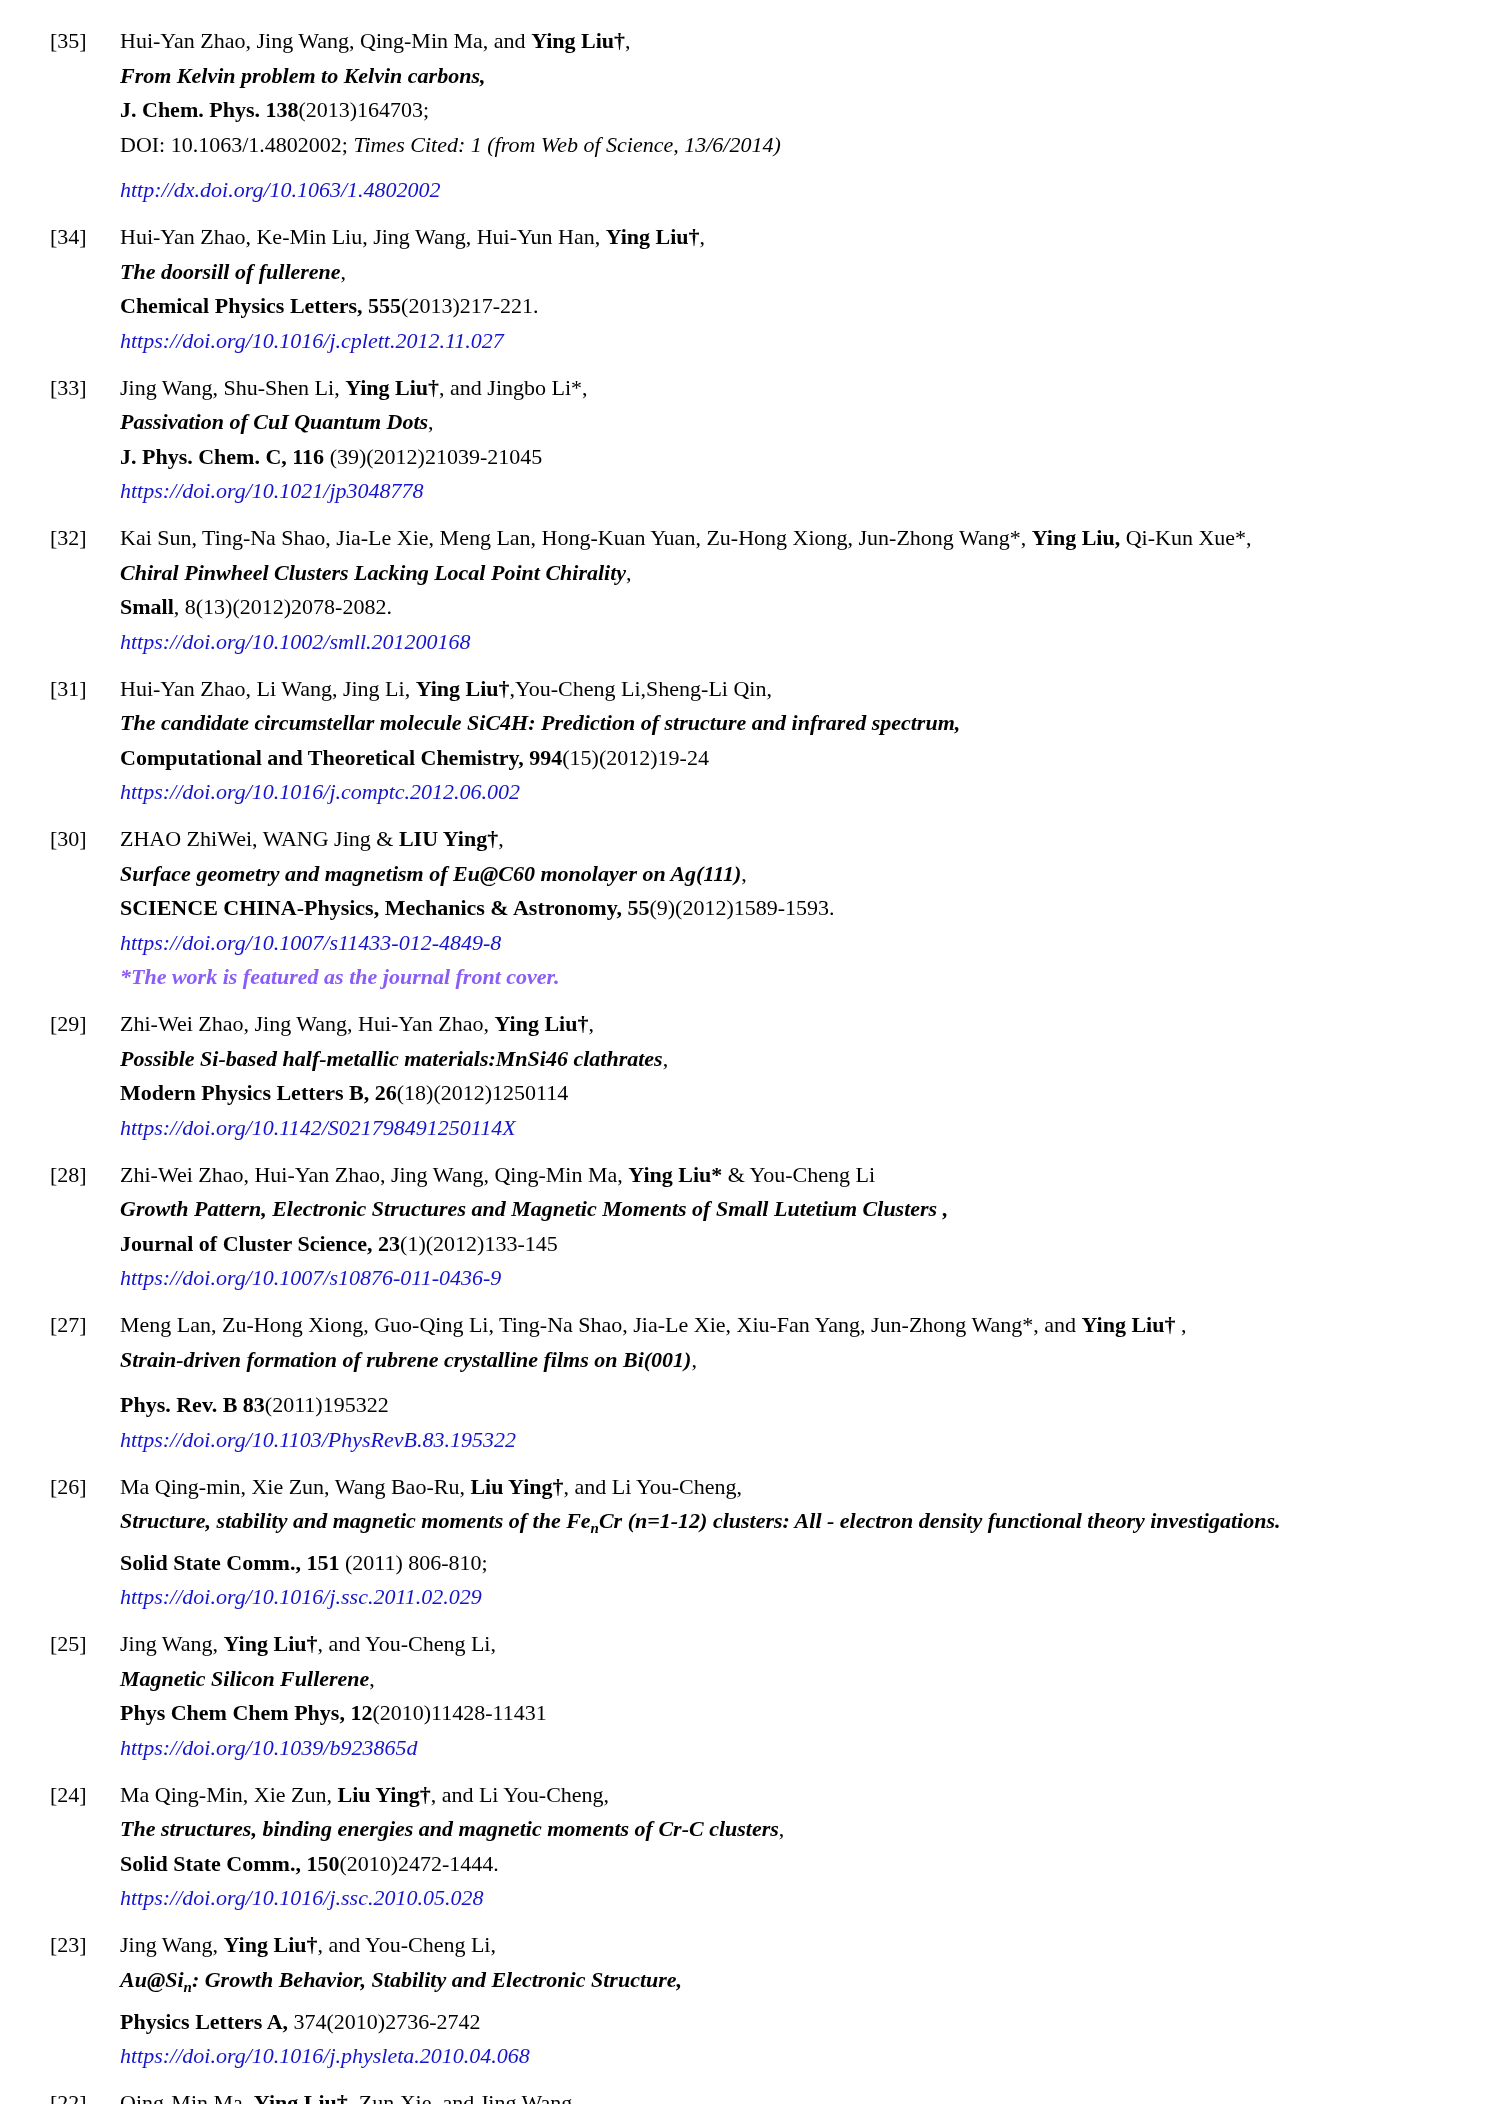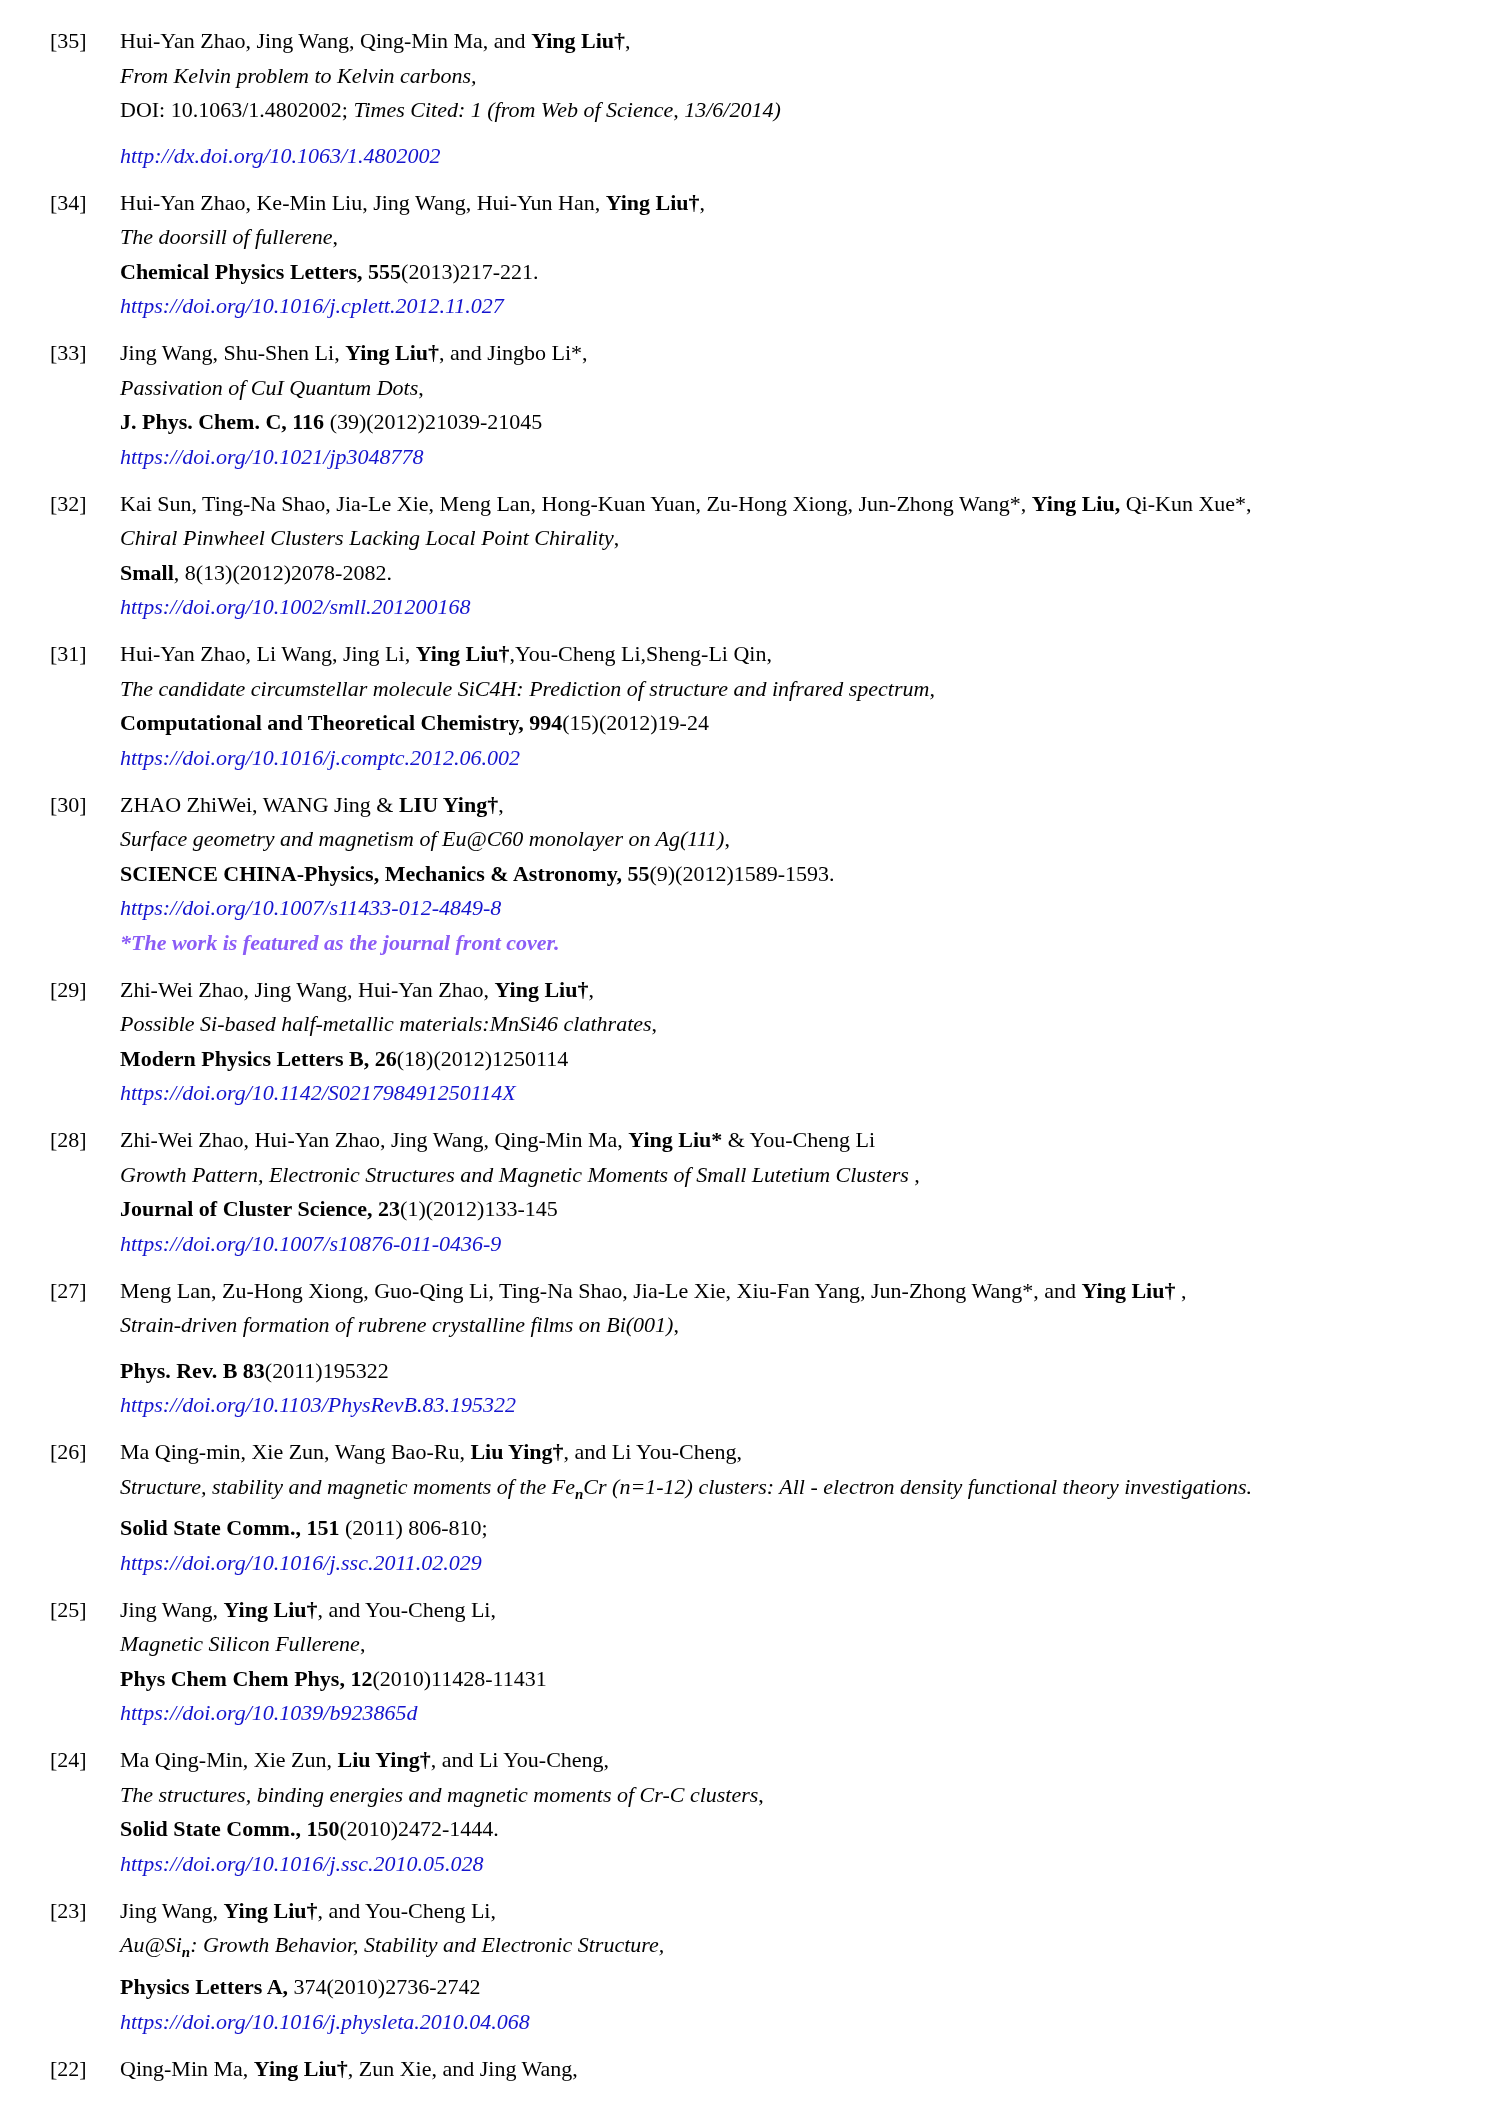--- a/index.html
+++ b/index.html
@@ -35,34 +35,35 @@
   .line {
     line-height: 34.5px;
     white-space: nowrap;
   }
   .spacer {
     height: 11px;
   }
   .seg-p { font-weight: normal; font-style: normal; }
   .seg-b { font-weight: bold; font-style: normal; margin-top: 16px; }
   .seg-i { font-weight: normal; font-style: italic; }
-  .seg-bi { font-weight: normal; font-style: italic; }
+  .seg-bi { font-weight: bold; font-style: italic; }
   .seg-bs { font-weight: bold; font-style: italic; vertical-align: sub; font-size: 0.68em; }
   .seg-l, a.seg-l { color: #1414CE; font-style: italic; font-weight: normal; text-decoration: none; cursor: pointer; }
   .seg-r { color: #8b5cf6; font-weight: bold; font-style: italic; }
 </style>
 </head>
 <body>
 
 <div class="page">
     <div class="entry">
       <div class="num">[35]</div>
       <div class="body">
         <div class="line line-authors"><span class="seg-p">Hui-Yan Zhao, Jing Wang, Qing-Min Ma, and </span><span class="seg-b">Ying Liu†</span><span class="seg-p">,</span></div>
         <div class="line line-title"><span class="seg-bi">From Kelvin problem to Kelvin carbons,</span></div>
+        <div class="line line-journal"><span class="seg-b">J. Chem. Phys. 138</span><span class="seg-p">(2013)164703;</span></div>
         <div class="line line-doi"><span class="seg-p">DOI: 10.1063/1.4802002; </span><span class="seg-i">Times Cited: 1 (from Web of Science, 13/6/2014)</span></div>
         <div class="spacer"></div>
         <div class="line line-link"><a href="#" class="seg-l">http://dx.doi.org/10.1063/1.4802002</a></div>
       </div>
     </div>
     <div class="entry">
       <div class="num">[34]</div>
       <div class="body">
         <div class="line line-authors"><span class="seg-p">Hui-Yan Zhao, Ke-Min Liu, Jing Wang, Hui-Yun Han, </span><span class="seg-b">Ying Liu†</span><span class="seg-p">,</span></div>
         <div class="line line-title"><span class="seg-bi">The doorsill of fullerene</span><span class="seg-p">,</span></div>

